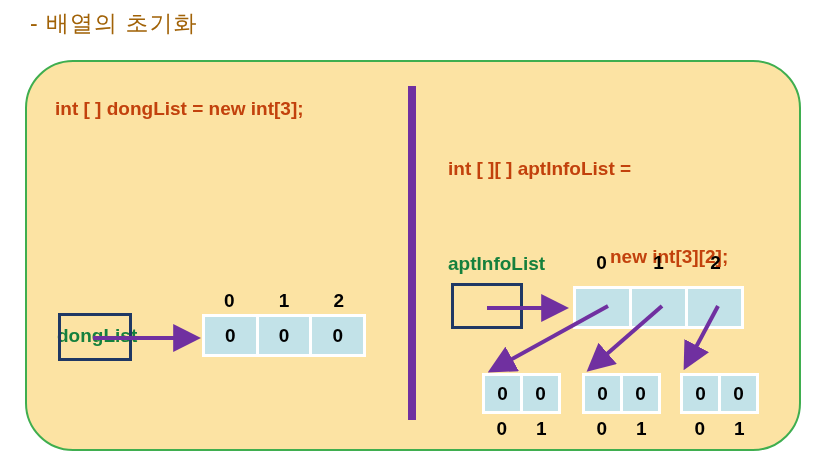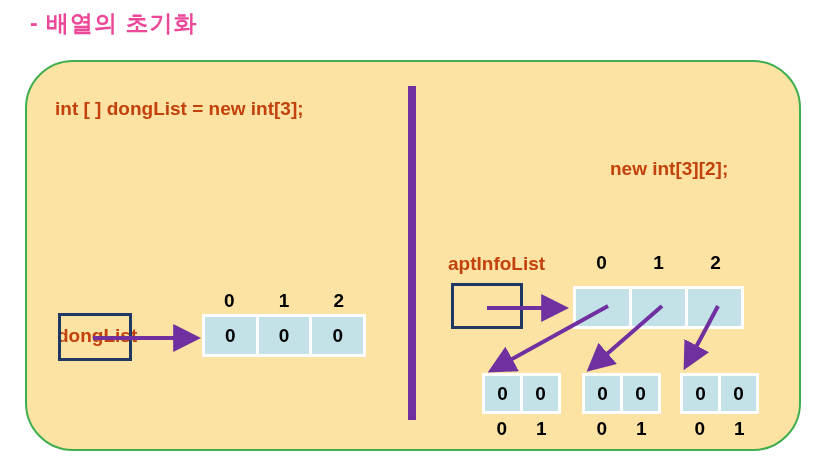--- a/index.html
+++ b/index.html
@@ -10,22 +10,22 @@
     width: 817px;
     height: 464px;
     background: #ffffff;
     overflow: hidden;
   }
   .slide-title {
     position: absolute;
     left: 30px;
     top: 8px;
     font-size: 23px;
-    font-weight: bold;
-    color: #ec4899;
+    font-weight: normal;
+    color: #a16207;
     letter-spacing: 1px;
     white-space: pre;
   }
   .panel {
     position: absolute;
     left: 25px;
     top: 60px;
     width: 776px;
     height: 391px;
     background: #FCE3A3;
@@ -48,21 +48,21 @@
     white-space: pre;
     line-height: 1.55;
   }
   .code-left  { left: 55px;  top: 94px; }
   .code-right { left: 448px; top: 95px; }
   .code-right .line2 { margin-left: 162px; }
   .var-label {
     position: absolute;
     font-size: 19px;
     font-weight: bold;
-    color: #c2410c;
+    color: #15803d;
   }
   .ref-box {
     position: absolute;
     border: 3px solid #1F3864;
     background: transparent;
   }
   .array {
     position: absolute;
     display: flex;
     gap: 3px;
@@ -104,20 +104,21 @@
 
   <div class="slide-title">- 배열의 초기화</div>
 
   <div class="panel"></div>
 
   <div class="divider"></div>
 
   <div class="code code-left">int [ ] dongList = new int[3];</div>
 
   <div class="code code-right">
+    <div>int [ ][ ] aptInfoList =</div>
     <div class="line2">new int[3][2];</div>
   </div>
 
   <div class="var-label" style="left:57px; top:281px;margin-top:44px;">dongList</div>
   <div class="ref-box" style="left:58px; top:313px; width:74px; height:48px;"></div>
 
   <div class="idx-row" style="left:202px; top:290px; width:164px;">
     <div class="idx">0</div>
     <div class="idx">1</div>
     <div class="idx">2</div>

